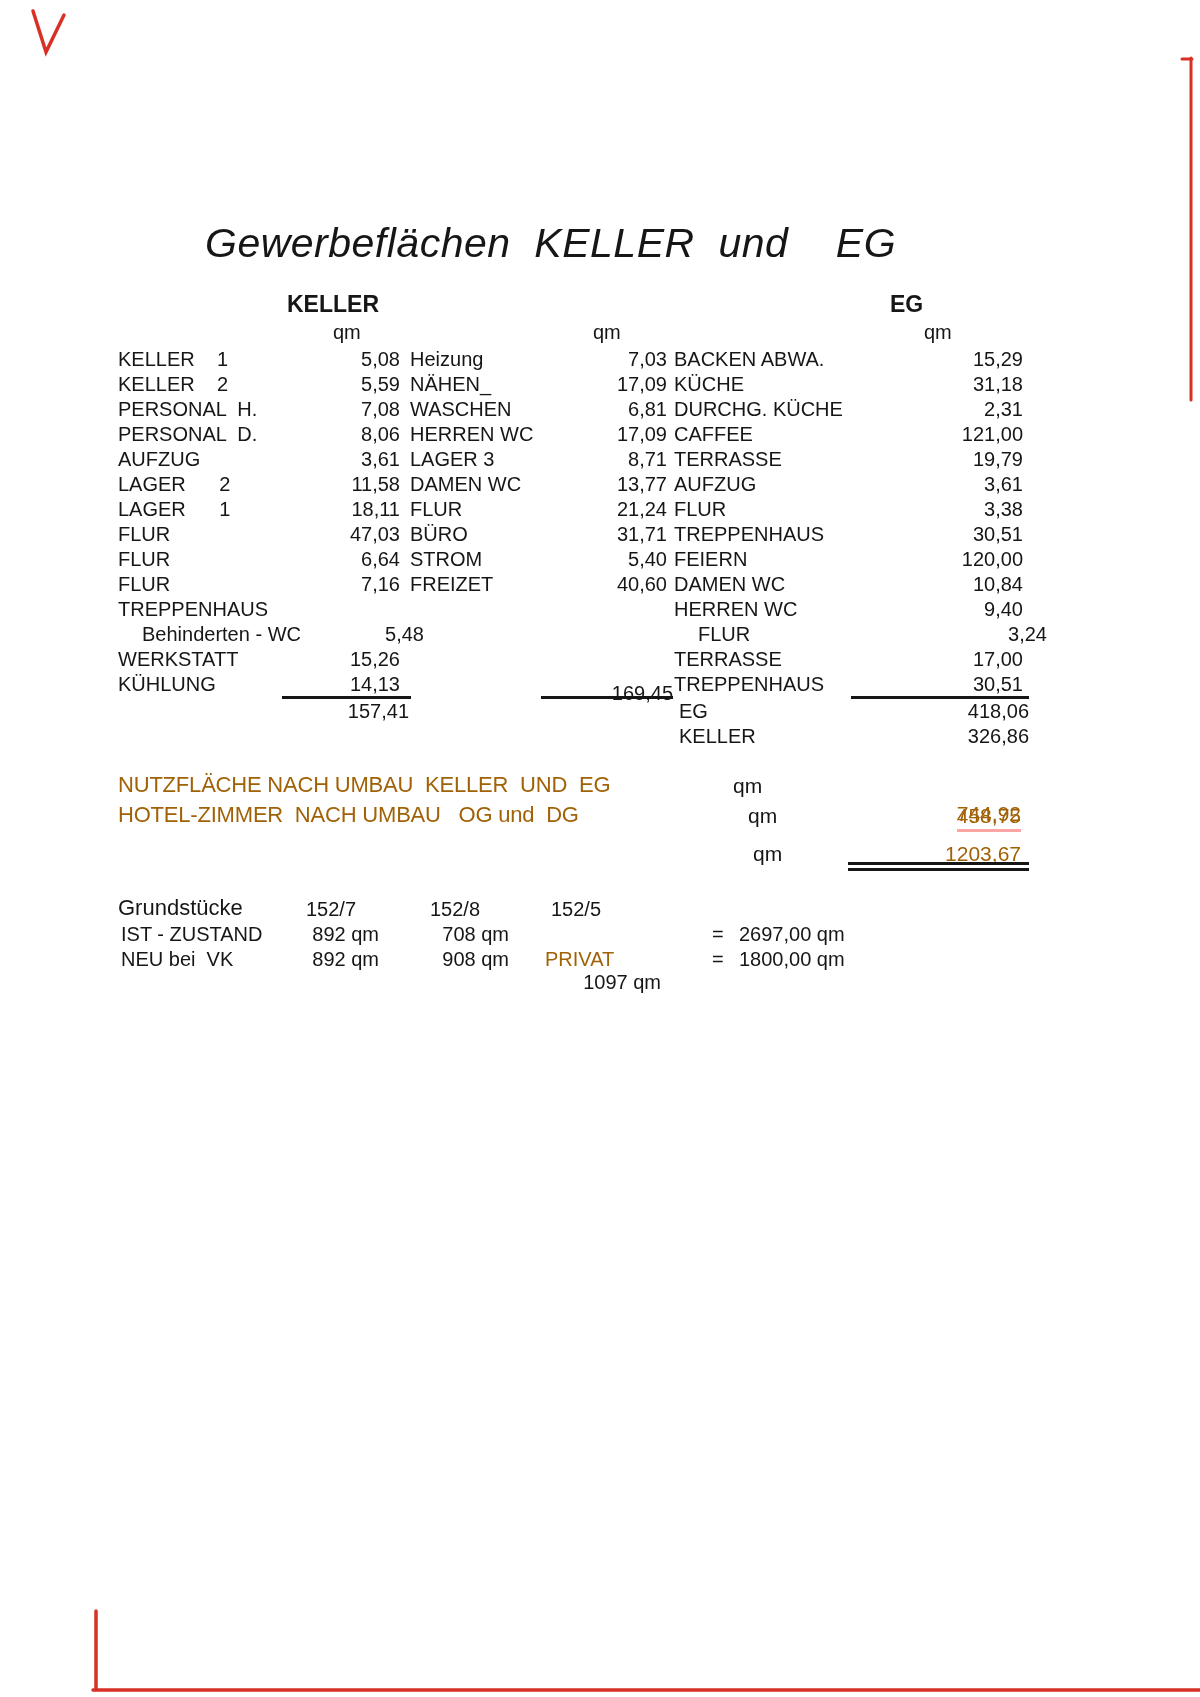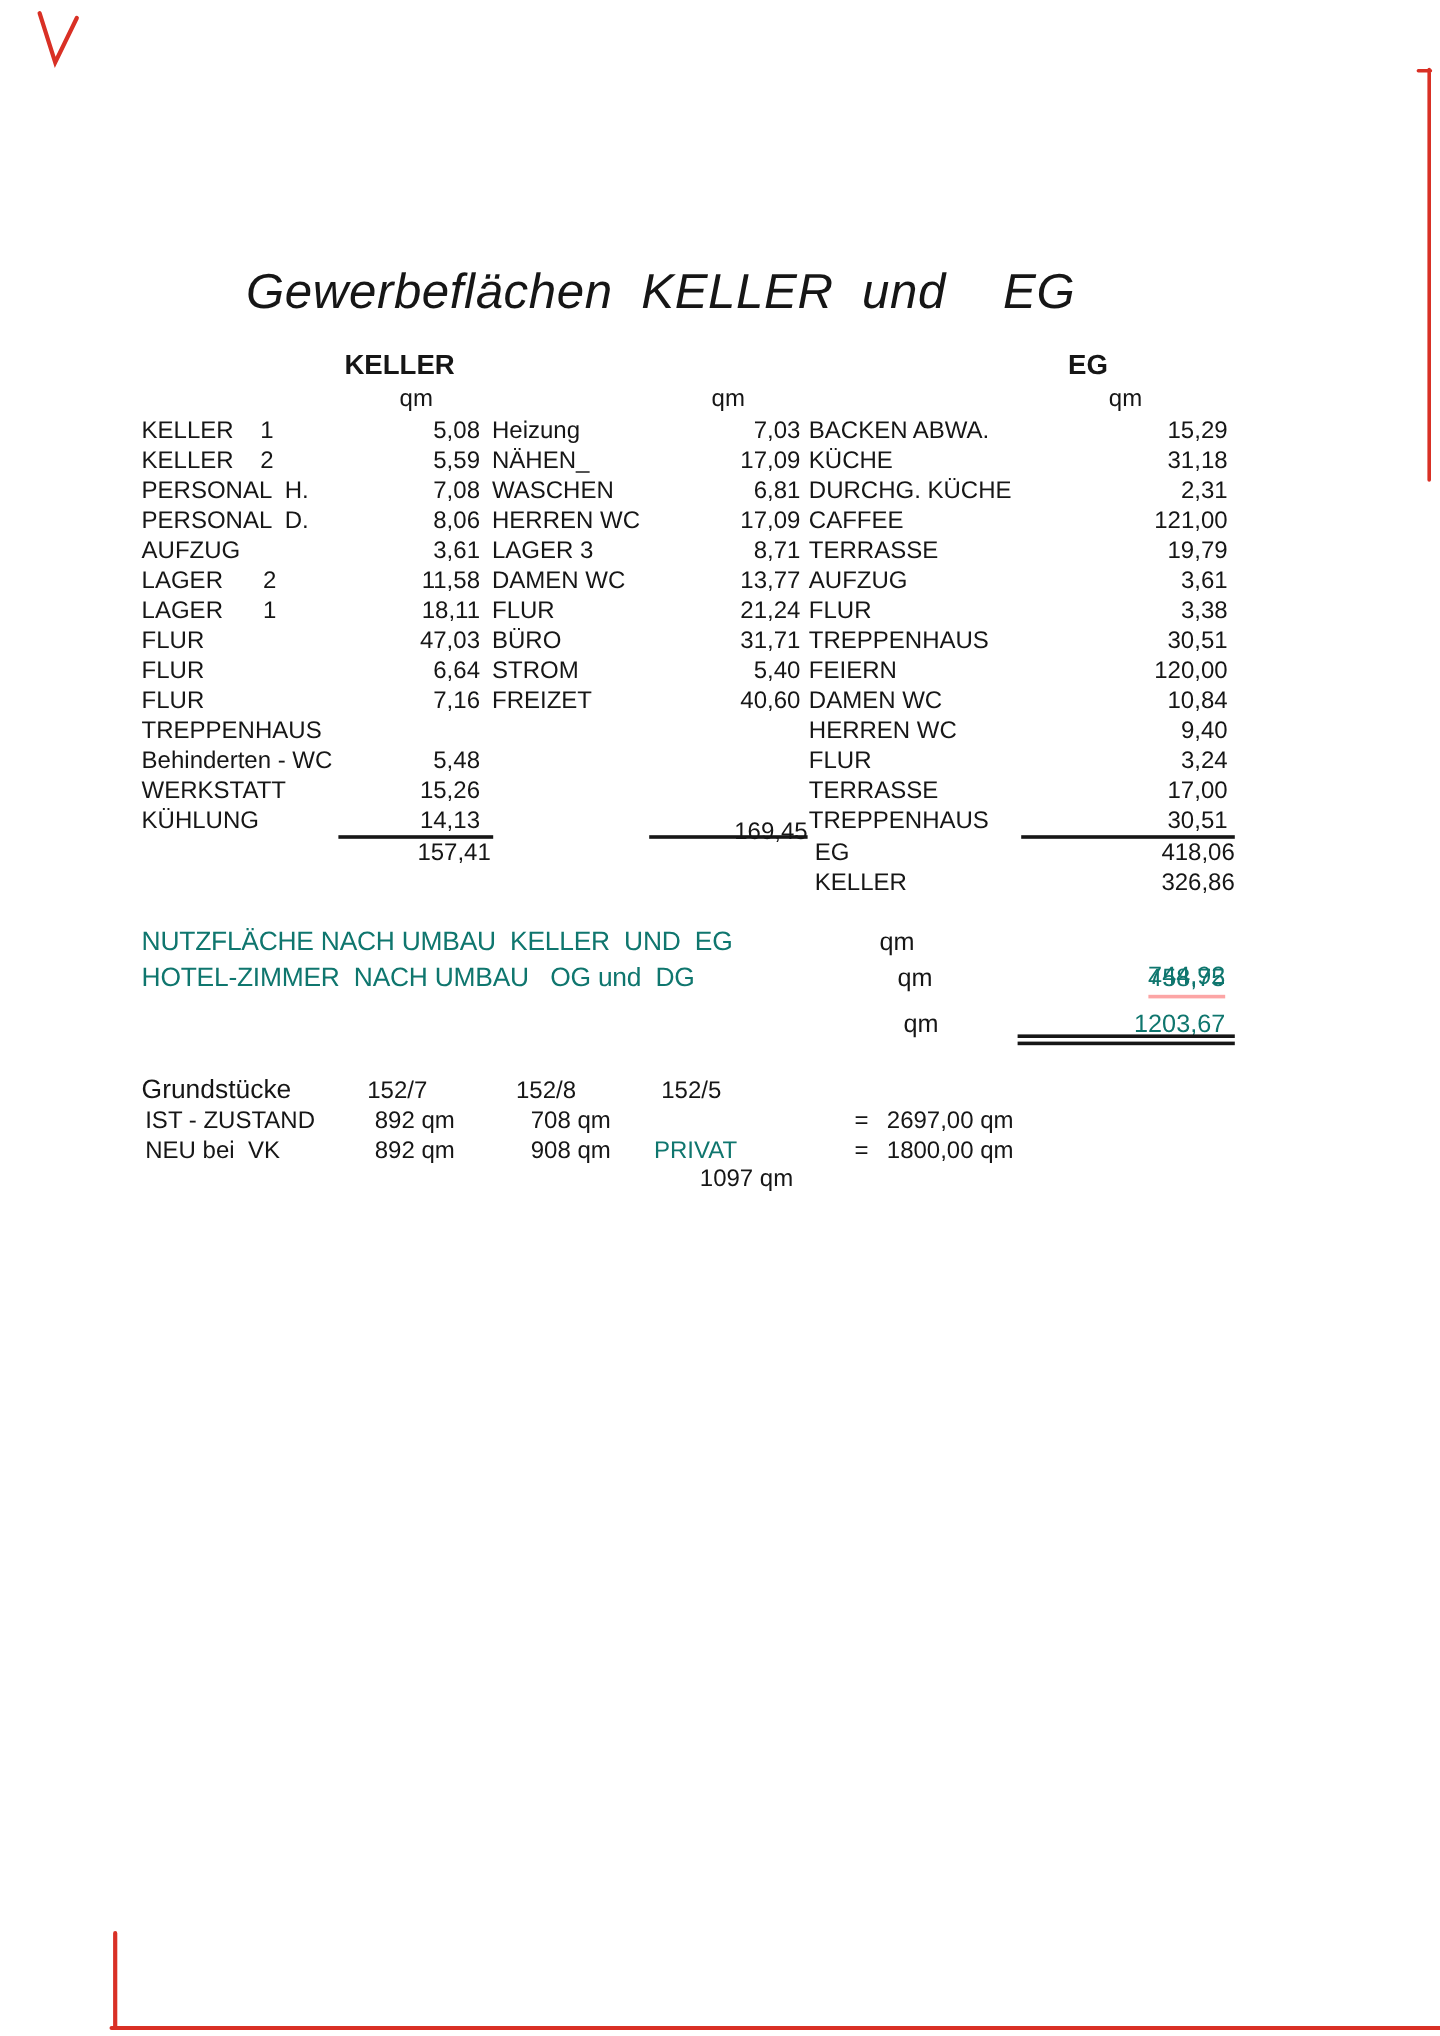--- a/index.html
+++ b/index.html
@@ -15,21 +15,21 @@
   .trow span{position:absolute;white-space:pre;top:0;}
   .ca{left:118px;width:230px;}
   .cb{left:252px;width:148px;text-align:right;}
   .cc{left:410px;width:220px;}
   .cd{left:539px;width:128px;text-align:right;}
   .ce{left:674px;width:210px;}
   .cf{left:881px;width:142px;text-align:right;}
   .sumline{position:absolute;background:#161616;height:3px;}
   .tot{font-size:20px;text-align:right;width:148px;}
   .lbl{font-size:20px;}
-  .red{color:#0f766e;}
+  .red{color:#a16207;}
   .s-lbl{font-size:22px;letter-spacing:-0.2px;}
   .s-lbl-big{font-size:29px;}
   .s-qm{font-size:21px;}
   .s-val{font-size:21px;text-align:right;width:150px;}
   .uline-red{display:inline-block;border-bottom:3px solid #fca5a5;padding-bottom:1px;text-align:center;}
   .dbl-line{position:absolute;left:848px;top:862px;width:181px;height:9px;
     border-top:3px solid #161616;border-bottom:3px solid #161616;box-sizing:border-box;}
   .g-title{font-size:22px;}
   .g{font-size:20px;}
   .g-num{width:120px;text-align:right;}
@@ -129,21 +129,21 @@
       <span class="cf">10,84</span>
   </div>
   <div class="trow" style="top:598px;">
     <span class="ca">TREPPENHAUS</span>
       <span class="cb"></span>
       <span class="cc"></span>
       <span class="cd"></span>
       <span class="ce">HERREN WC</span>
       <span class="cf">9,40</span>
   </div>
-  <div class="trow" style="top:623px;">
+  <div class="trow" style="top:623px;margin-left:24px;">
     <span class="ca">Behinderten - WC</span>
       <span class="cb">5,48</span>
       <span class="cc"></span>
       <span class="cd"></span>
       <span class="ce">FLUR</span>
       <span class="cf">3,24</span>
   </div>
   <div class="trow" style="top:648px;">
     <span class="ca">WERKSTATT</span>
       <span class="cb">15,26</span>

